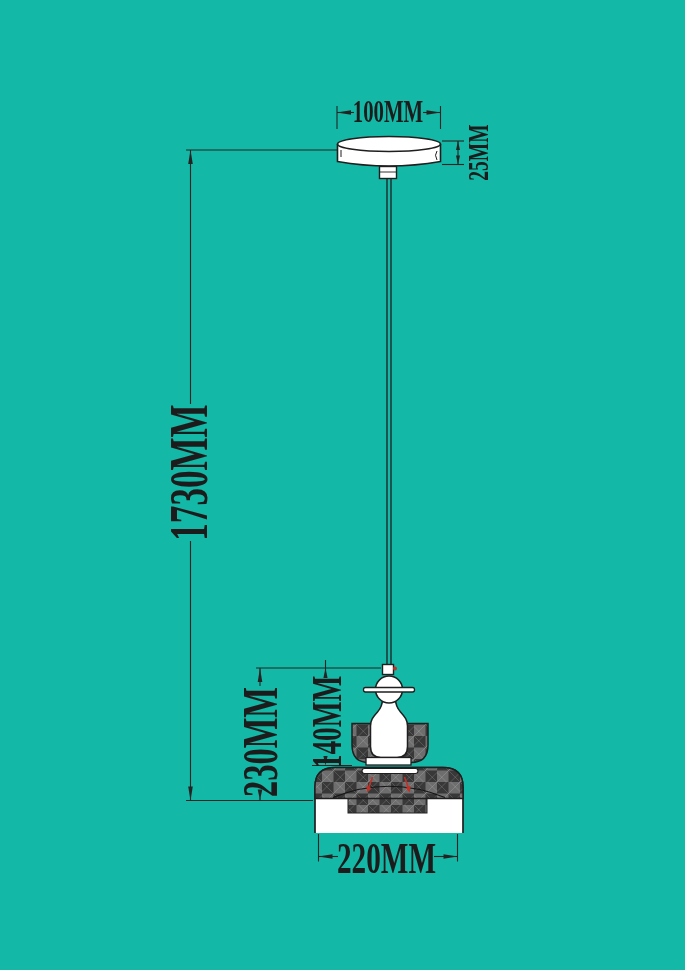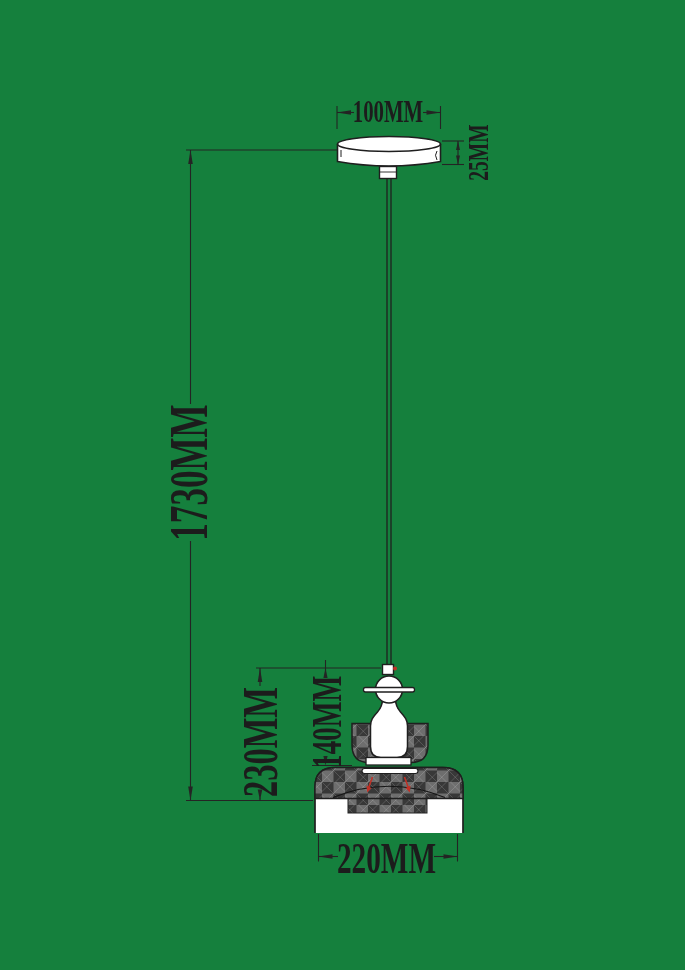--- a/index.html
+++ b/index.html
@@ -1,19 +1,19 @@
 <!DOCTYPE html>
 <html><head>
 <meta charset="utf-8">
 <style>
   html,body{margin:0;padding:0;background:#fff;}
   .canvas{
     position:relative;
     width:685px;height:970px;
-    background:#15803d;
+    background:#14b8a6;
     overflow:hidden;
     font-family:"Liberation Serif","DejaVu Serif",serif;
   }
   svg text{
     font-family:"Liberation Serif","DejaVu Serif",serif;
     font-weight:bold;
     fill:#1c1c1c;
   }
 </style>
 </head>

